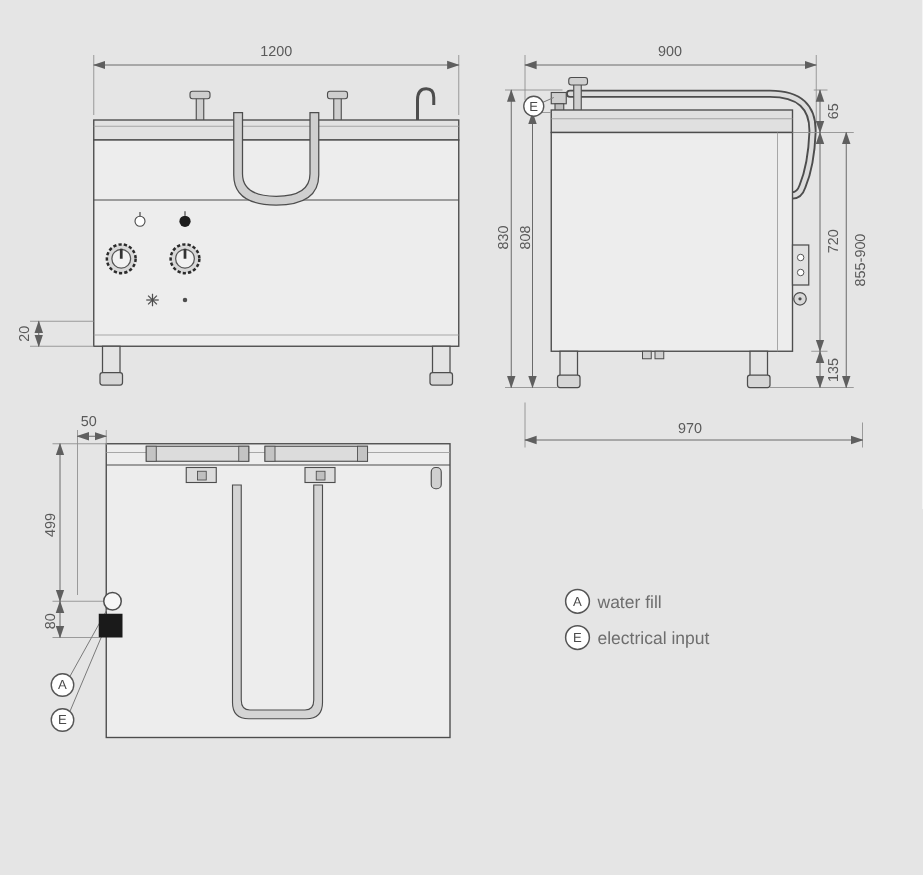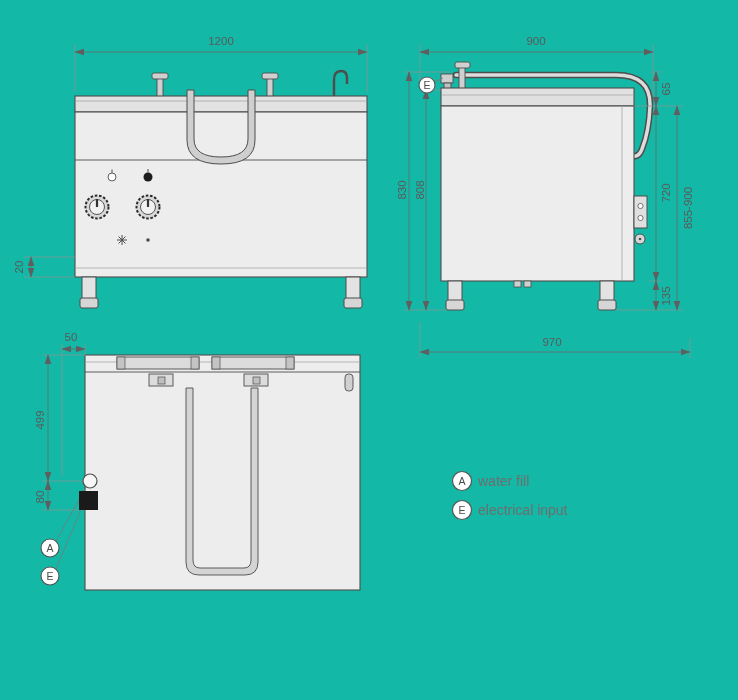--- a/index.html
+++ b/index.html
@@ -1,16 +1,16 @@
 <!DOCTYPE html>
 <html><head>
 <meta charset="utf-8">
 <style>
   html,body{margin:0;padding:0;background:#ffffff;}
-  .canvas{position:relative;width:738px;height:700px;background:#14b8a6;font-family:"Liberation Sans",sans-serif;overflow:hidden;}
+  .canvas{position:relative;width:738px;height:700px;background:#e5e5e5;font-family:"Liberation Sans",sans-serif;overflow:hidden;}
   svg{display:block;}
   text{font-family:"Liberation Sans",sans-serif;}
   .dim-label{font-size:11.5px;fill:#5a5a5a;}
   .balloon-letter{font-size:10.5px;fill:#4a4a4a;}
   .legend-label{font-size:14px;fill:#6e6e6e;}
   .dimline{stroke:#6a6a6a;stroke-width:0.8;fill:none;}
   .witness{stroke:#8f8f8f;stroke-width:0.7;fill:none;}
   .leader{stroke:#7a7a7a;stroke-width:0.8;fill:none;}
   .obj{stroke:#4d4d4d;}
   .thin{stroke:#9d9d9d;stroke-width:0.7;}

